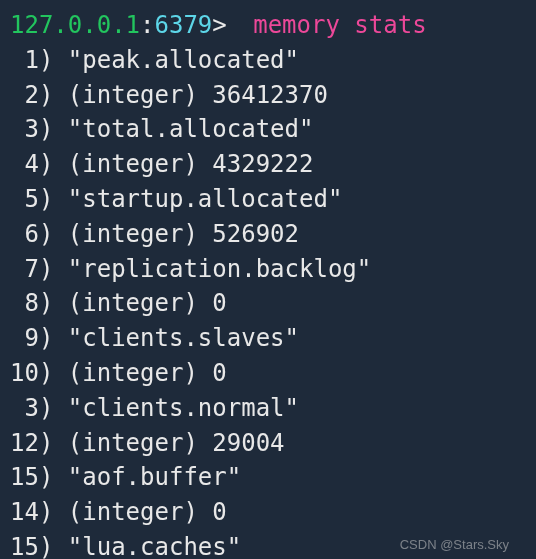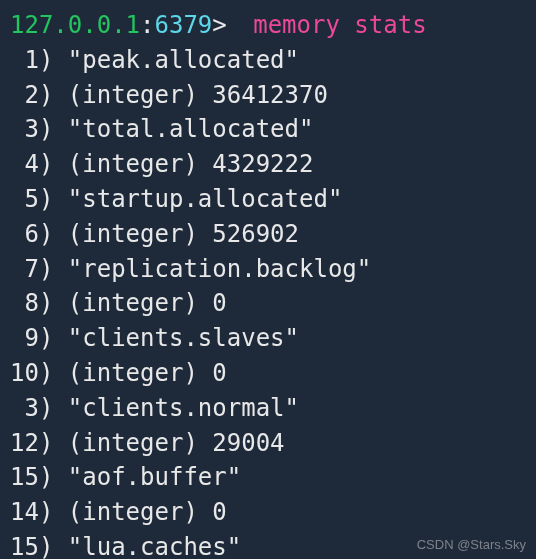--- a/index.html
+++ b/index.html
@@ -17,21 +17,21 @@
     }
     .prompt-line { white-space: nowrap; }
     .host { color: #22c55e; }
     .port { color: #5dd6e8; }
     .cmd { color: #ec4899; margin-left: 12px; }
     .row { white-space: pre; }
     .num { display: inline-block; width: 2ch; text-align: right; }
     .watermark {
       position: absolute;
       bottom: 4px;
-      right: 10px;
+      right: 27px;
       font-size: 13px;
       color: rgba(200,200,200,0.55);
       font-family: 'Helvetica Neue', Arial, sans-serif;
     }
   </style>
 </head>
 <body>
 
 <div class="prompt-line">
   <span class="host">127.0.0.1</span><span>:</span><span class="port">6379</span><span>&gt; </span><span class="cmd">memory stats</span>

